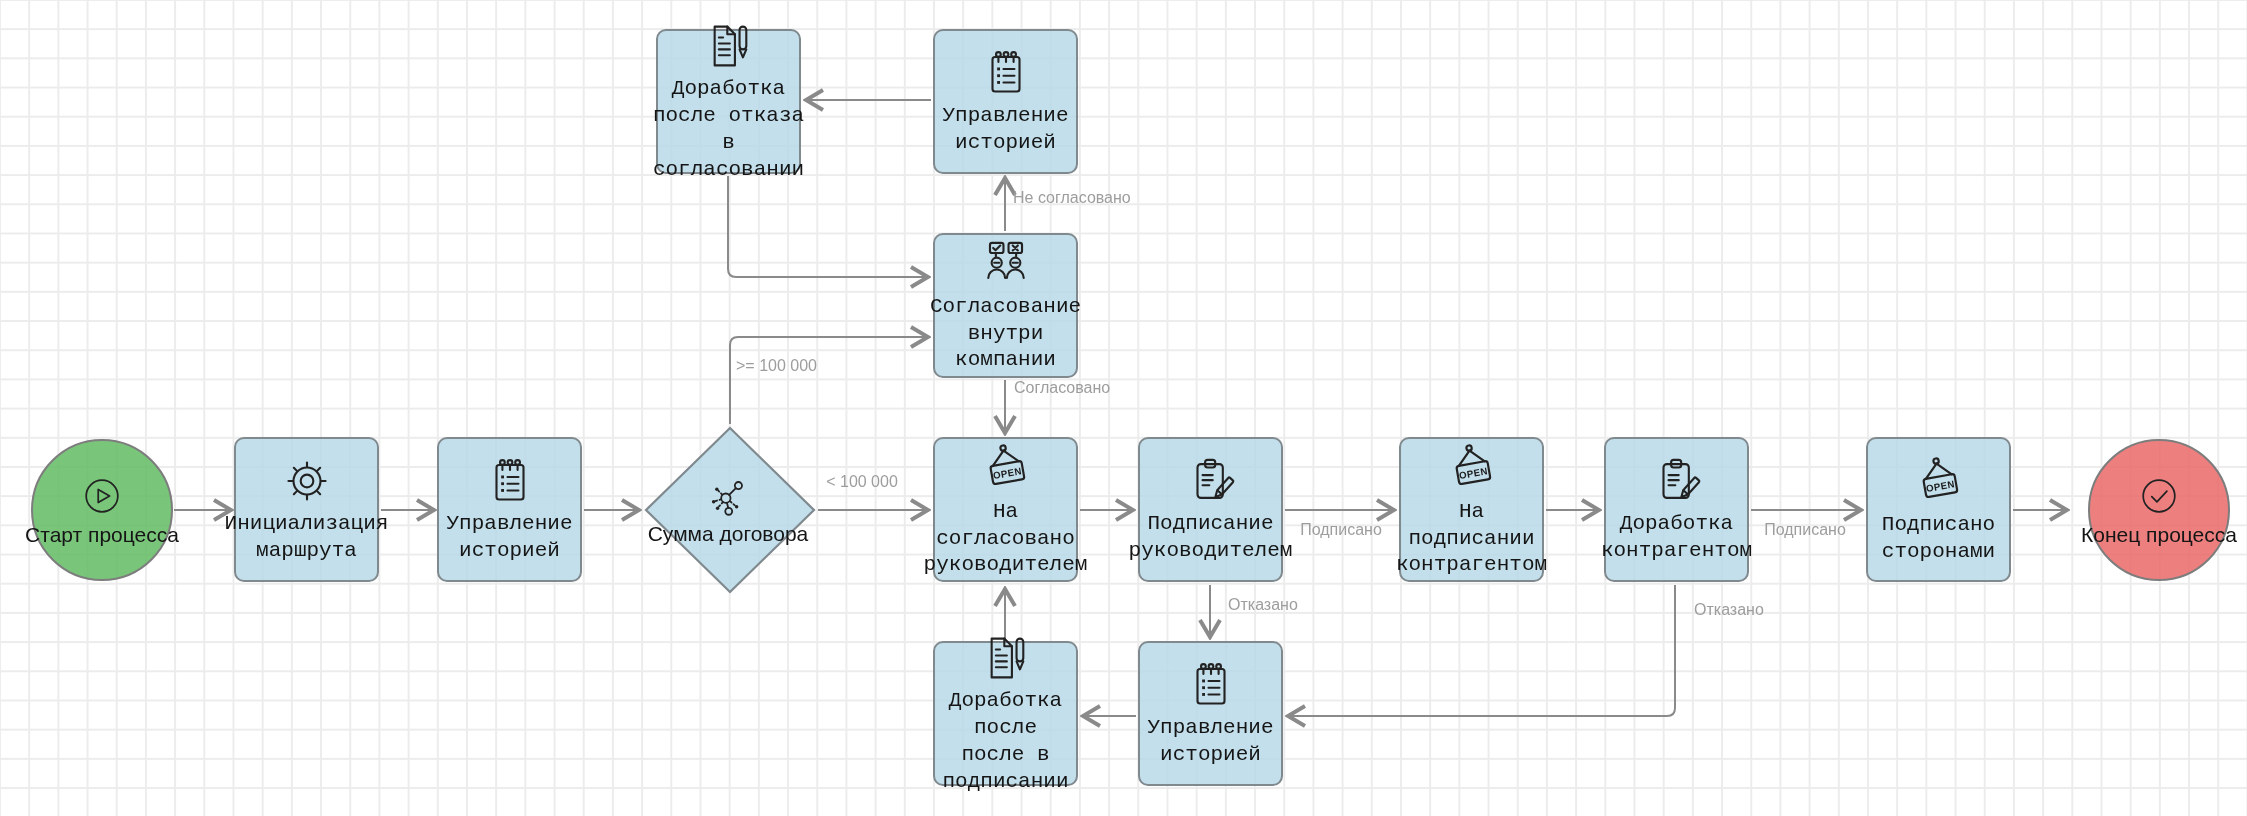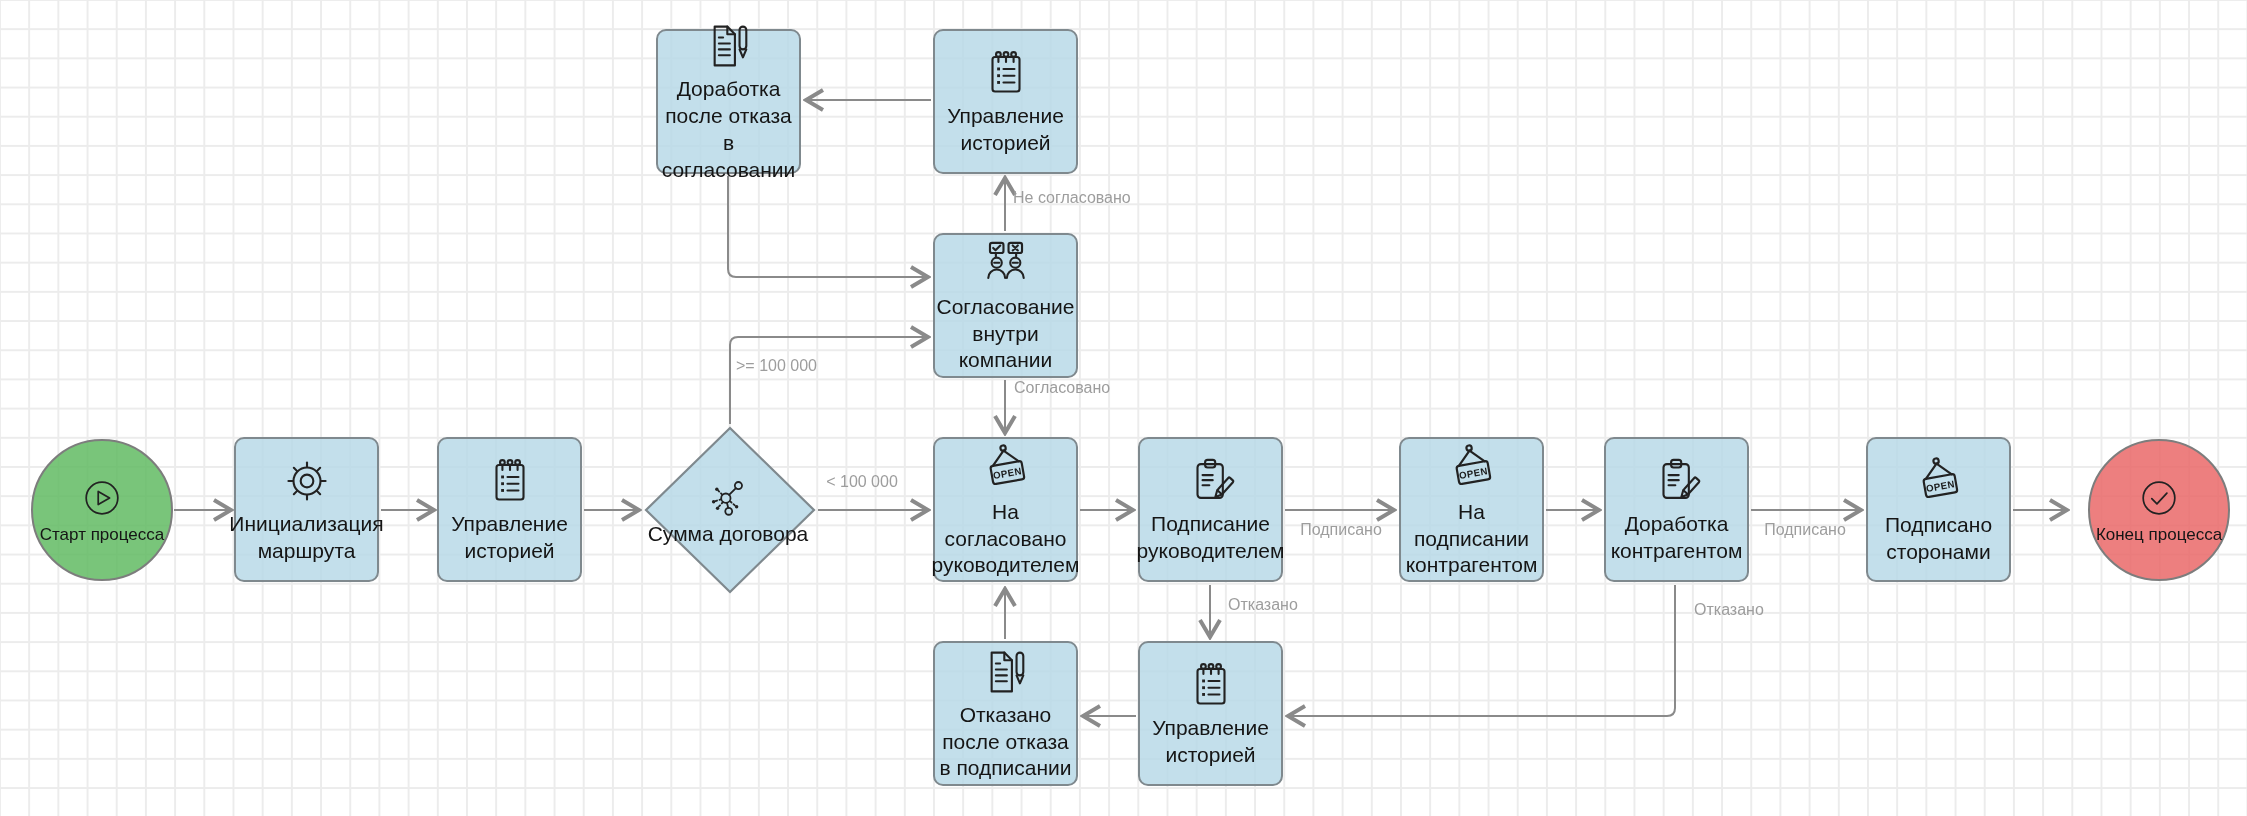--- a/index.html
+++ b/index.html
@@ -13,33 +13,33 @@
   }
   svg.edges{position:absolute;left:0;top:0;width:2247px;height:816px;}
   svg.edges path{fill:none;stroke:#8a8a8a;stroke-width:2;}
   .task{
     position:absolute;width:145px;height:145px;box-sizing:border-box;
     background:rgba(182,216,231,0.82);
     border:2px solid #7f898e;border-radius:10px;
     display:flex;flex-direction:column;align-items:center;justify-content:center;
     gap:3px;padding:2px 3px;text-align:center;
   }
-  .task .label{font-size:21px;line-height:1.28;color:#151515;}
+  .task .label{font-size:21px;line-height:1.28;color:#151515;font-family:Liberation Mono, monospace;}
   .icon{flex:0 0 auto;}
   .icon *{stroke:#222;stroke-width:2.5;fill:none;stroke-linecap:round;stroke-linejoin:round;}
   .icon .fill{fill:#222;stroke:none;}
   .icon text{stroke:none;fill:#1c1c1c;font-family:"Liberation Sans",sans-serif;font-weight:bold;}
   .event{
     position:absolute;width:142px;height:142px;box-sizing:border-box;border-radius:50%;
     border:2px solid #7d7d7d;display:flex;flex-direction:column;align-items:center;
     justify-content:center;gap:5px;text-align:center;
   }
   .event.start{background:rgba(98,187,99,0.85);}
   .event.end{background:rgba(234,105,105,0.85);margin-left:16px;}
-  .event .label{font-size:17px;color:#151515;white-space:nowrap;}
+  .event .label{font-size:21px;color:#151515;white-space:nowrap;}
   .decision{position:absolute;left:644px;top:426px;width:168px;height:168px;}
   .decision svg.shape{position:absolute;left:0;top:0;}
   .decision .inner{
     position:absolute;left:0;top:0;right:0;bottom:0;
     display:flex;flex-direction:column;align-items:center;justify-content:center;gap:2px;text-align:center;
   }
   .decision .label{font-size:21px;line-height:1.28;color:#151515;}
   .elabel{position:absolute;color:#9d9d9d;font-size:16px;white-space:nowrap;}
   .elabel.center{transform:translateX(-50%);}
 </style>
@@ -274,21 +274,21 @@
     <svg class="icon" width="54" height="54" viewBox="0 0 64 64" style="stroke-width:2.4">
       <path d="M15 9 H30 L39 18 V55 H15 Z"></path>
       <path d="M30 9 V18 H39"></path>
       <path d="M20 22 H25"></path>
         <path d="M20 29 H33"></path>
         <path d="M20 36 H33"></path>
         <path d="M20 43 H33"></path>
       <rect x="44.5" y="9" width="8" height="27" rx="4"></rect>
       <path d="M44.5 36 l4 9.5 l4 -9.5"></path>
     </svg>
-    <div class="label">Отказано после отказа в подписании</div>
+    <div class="label">Доработка после после в подписании</div>
   </div>
 
   <div class="task" style="left:1138px;top:641px">
     <svg class="icon" width="54" height="54" viewBox="0 0 64 64">
       <rect x="16" y="13" width="32" height="41" rx="3"></rect>
       <circle cx="23" cy="10" r="2.8"></circle>
         <circle cx="32" cy="10" r="2.8"></circle>
         <circle cx="41" cy="10" r="2.8"></circle>
       <path d="M23 12.8 V19"></path>
         <path d="M32 12.8 V19"></path>

